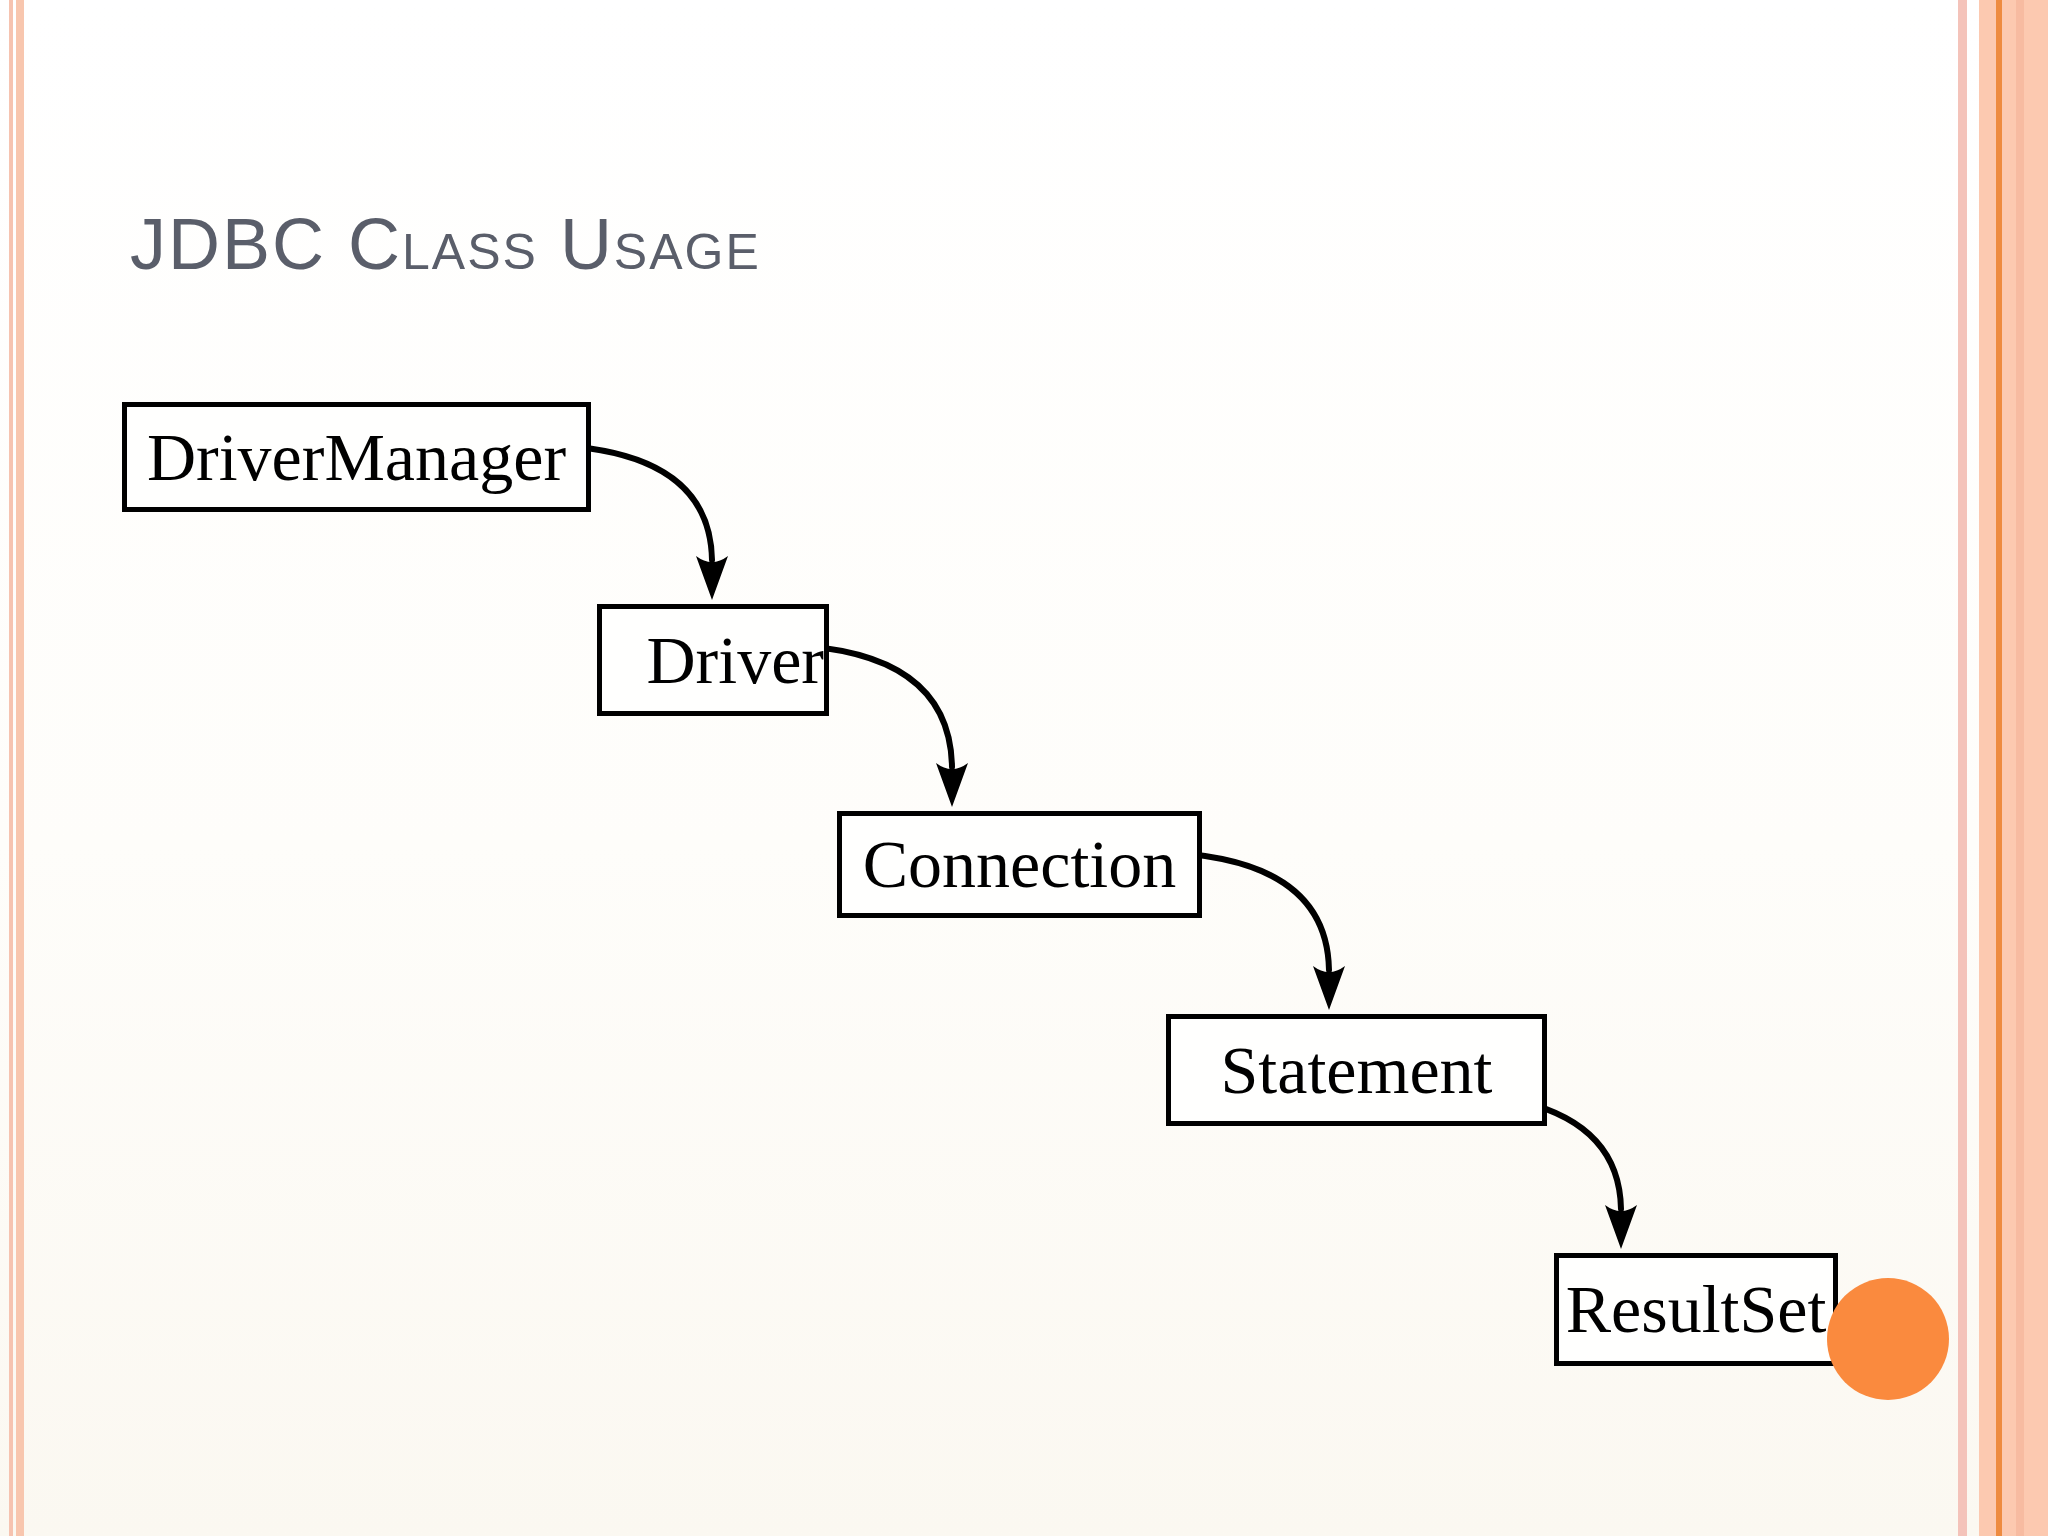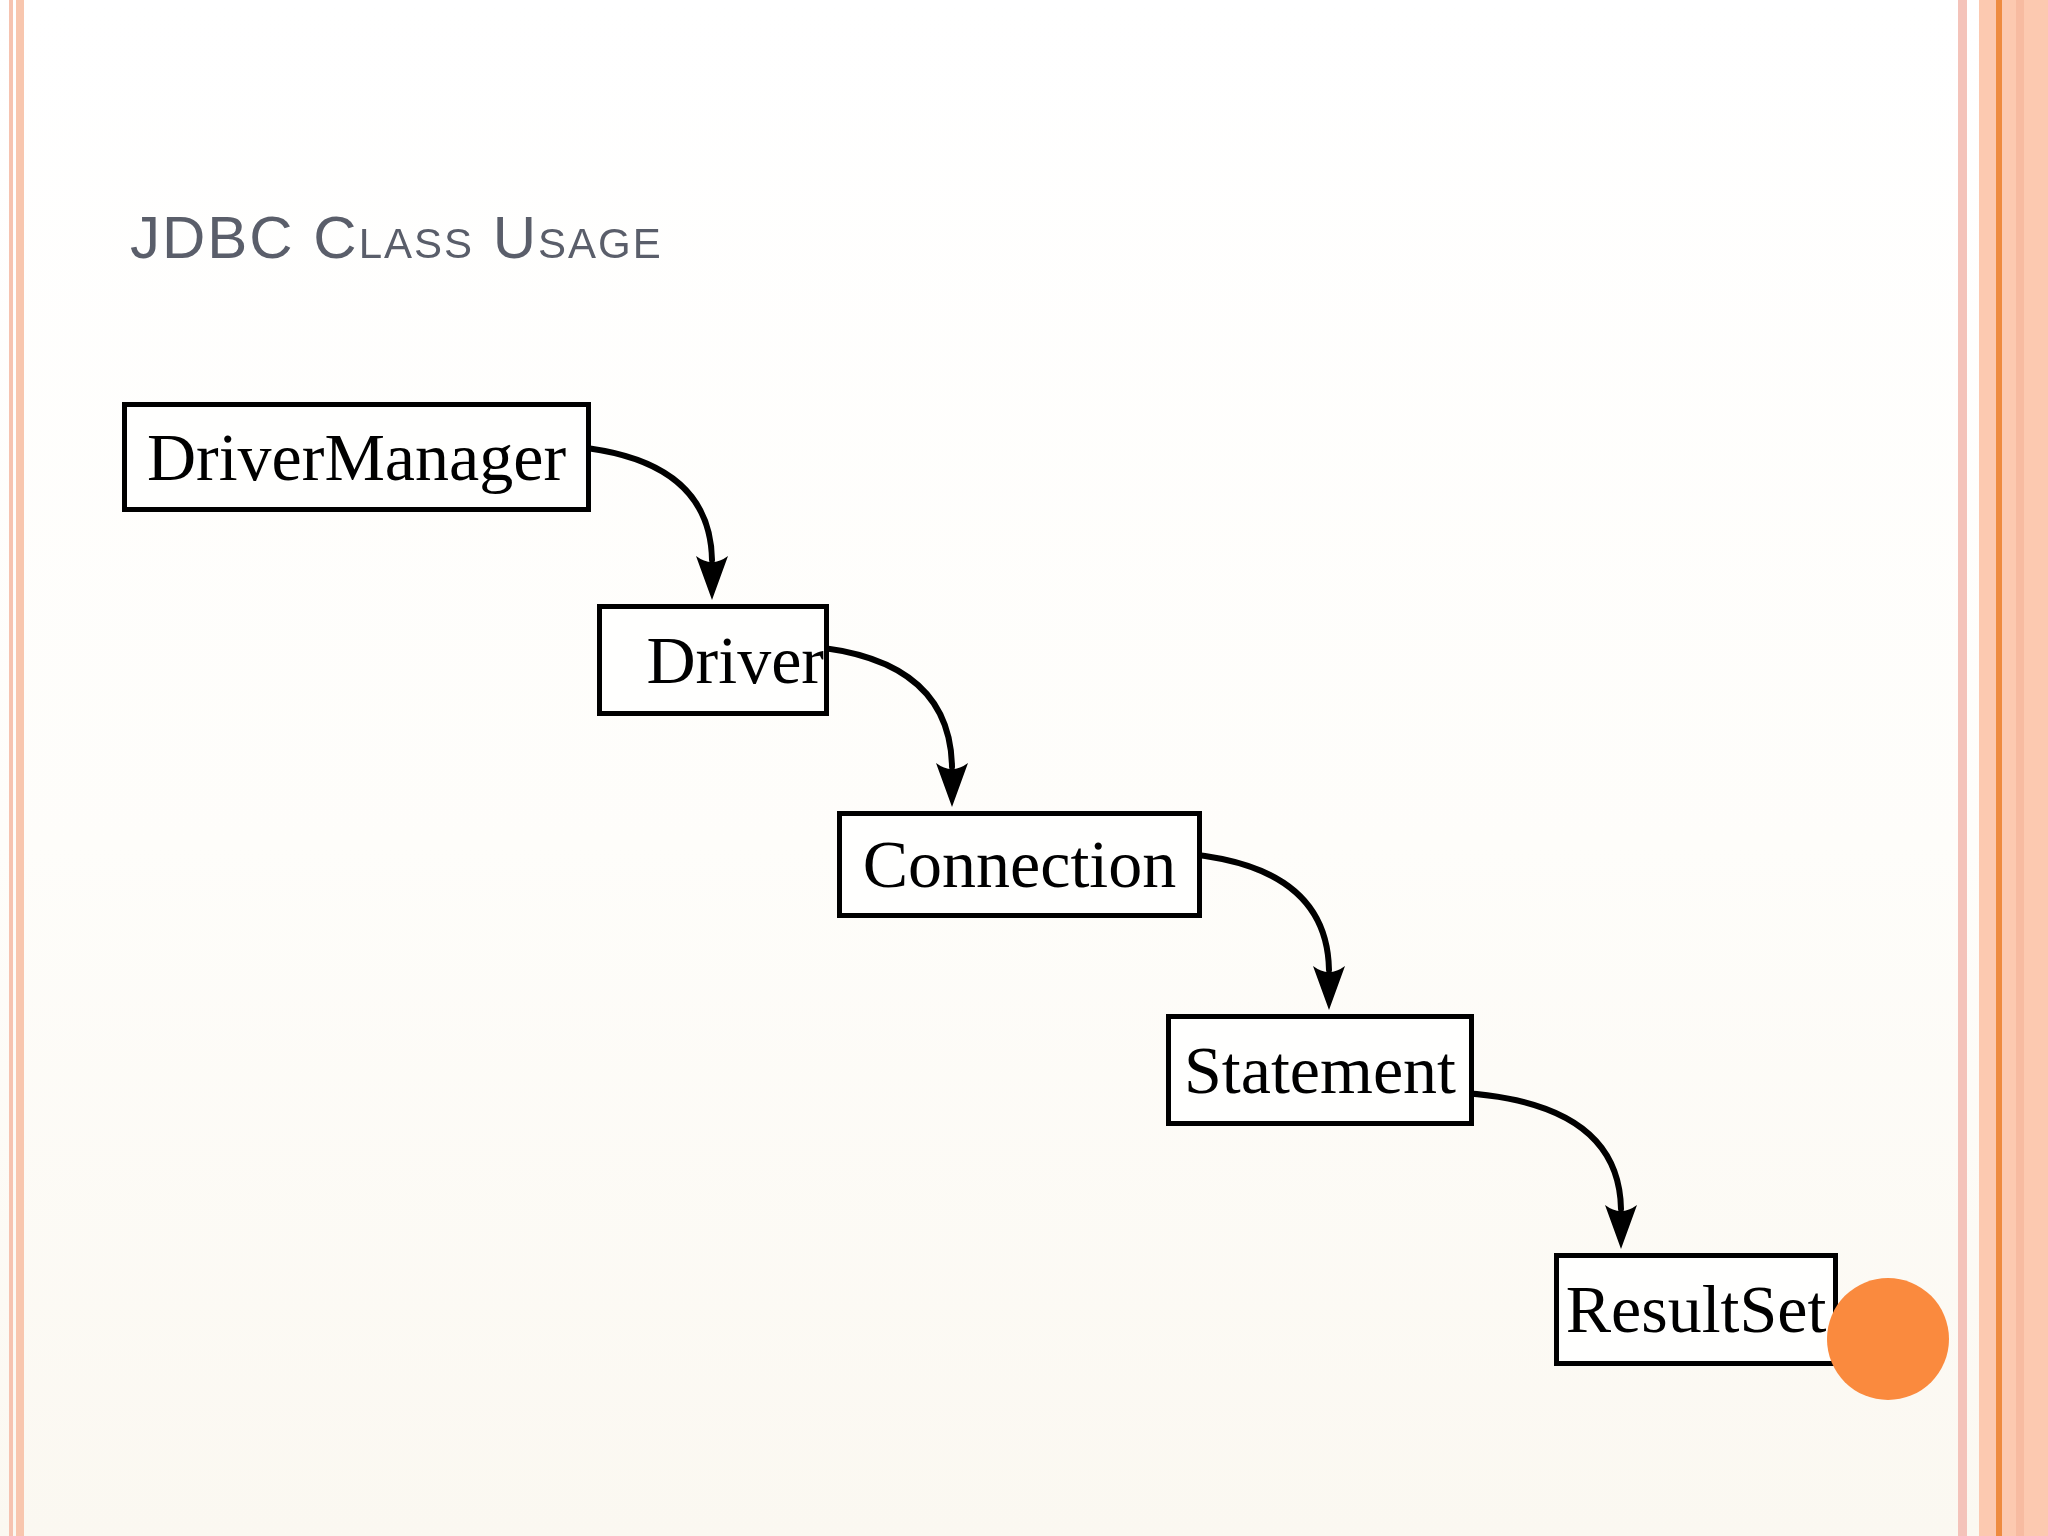--- a/index.html
+++ b/index.html
@@ -27,21 +27,21 @@
   .stripe-l2 { left: 16px;   width: 8px;  background: var(--frame-pink); }
   .stripe-r1 { left: 1958px; width: 9px;  background: var(--frame-pink-muted); }
   .band-r    { left: 1979px; width: 69px; background: var(--frame-peach); }
   .stripe-r2 { left: 1996px; width: 6px;  background: var(--frame-orange); }
   .stripe-r3 { left: 2016px; width: 8px;  background: var(--frame-peach-dark); }
   
   .title {
     position: absolute;
     left: 130px;
     top: 208px;
-    font-size: 60px;
+    font-size: 72px;
     line-height: 1;
     font-variant-caps: small-caps;
     letter-spacing: 2px;
     color: var(--title-color);
     white-space: nowrap;
   }
   
   .node {
     position: absolute;
     box-sizing: border-box;
@@ -52,21 +52,21 @@
     justify-content: center;
     font-family: "Liberation Serif", serif;
     font-size: 68px;
     color: #000000;
     white-space: nowrap;
     margin-left: 44px;
   }
   .node-0 { left: 78px;   top: 402px;  width: 469px; height: 110px; }
   .node-1 { left: 553px;  top: 604px;  width: 232px; height: 112px; justify-content: flex-end; }
   .node-2 { left: 793px;  top: 811px;  width: 365px; height: 107px; justify-content: center; }
-  .node-3 { left: 1122px; top: 1014px; width: 308px; height: 112px; }
+  .node-3 { left: 1122px; top: 1014px; width: 381px; height: 112px; }
   .node-4 { left: 1510px; top: 1253px; width: 284px; height: 113px; }
   
   svg.arrows {
     position: absolute;
     inset: 0;
     pointer-events: none;
   }
   svg.arrows path.shaft {
     fill: none;
     stroke: #000000;

